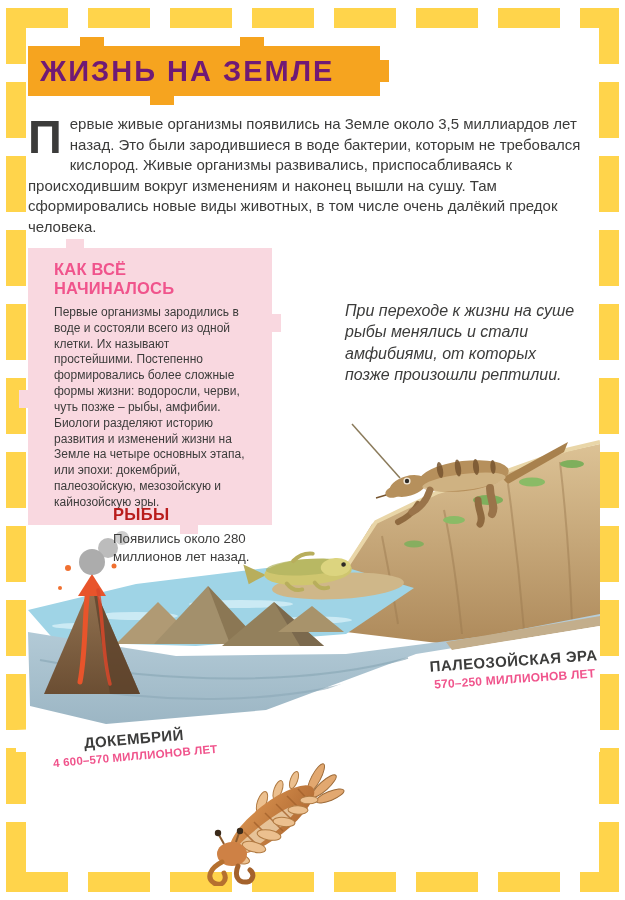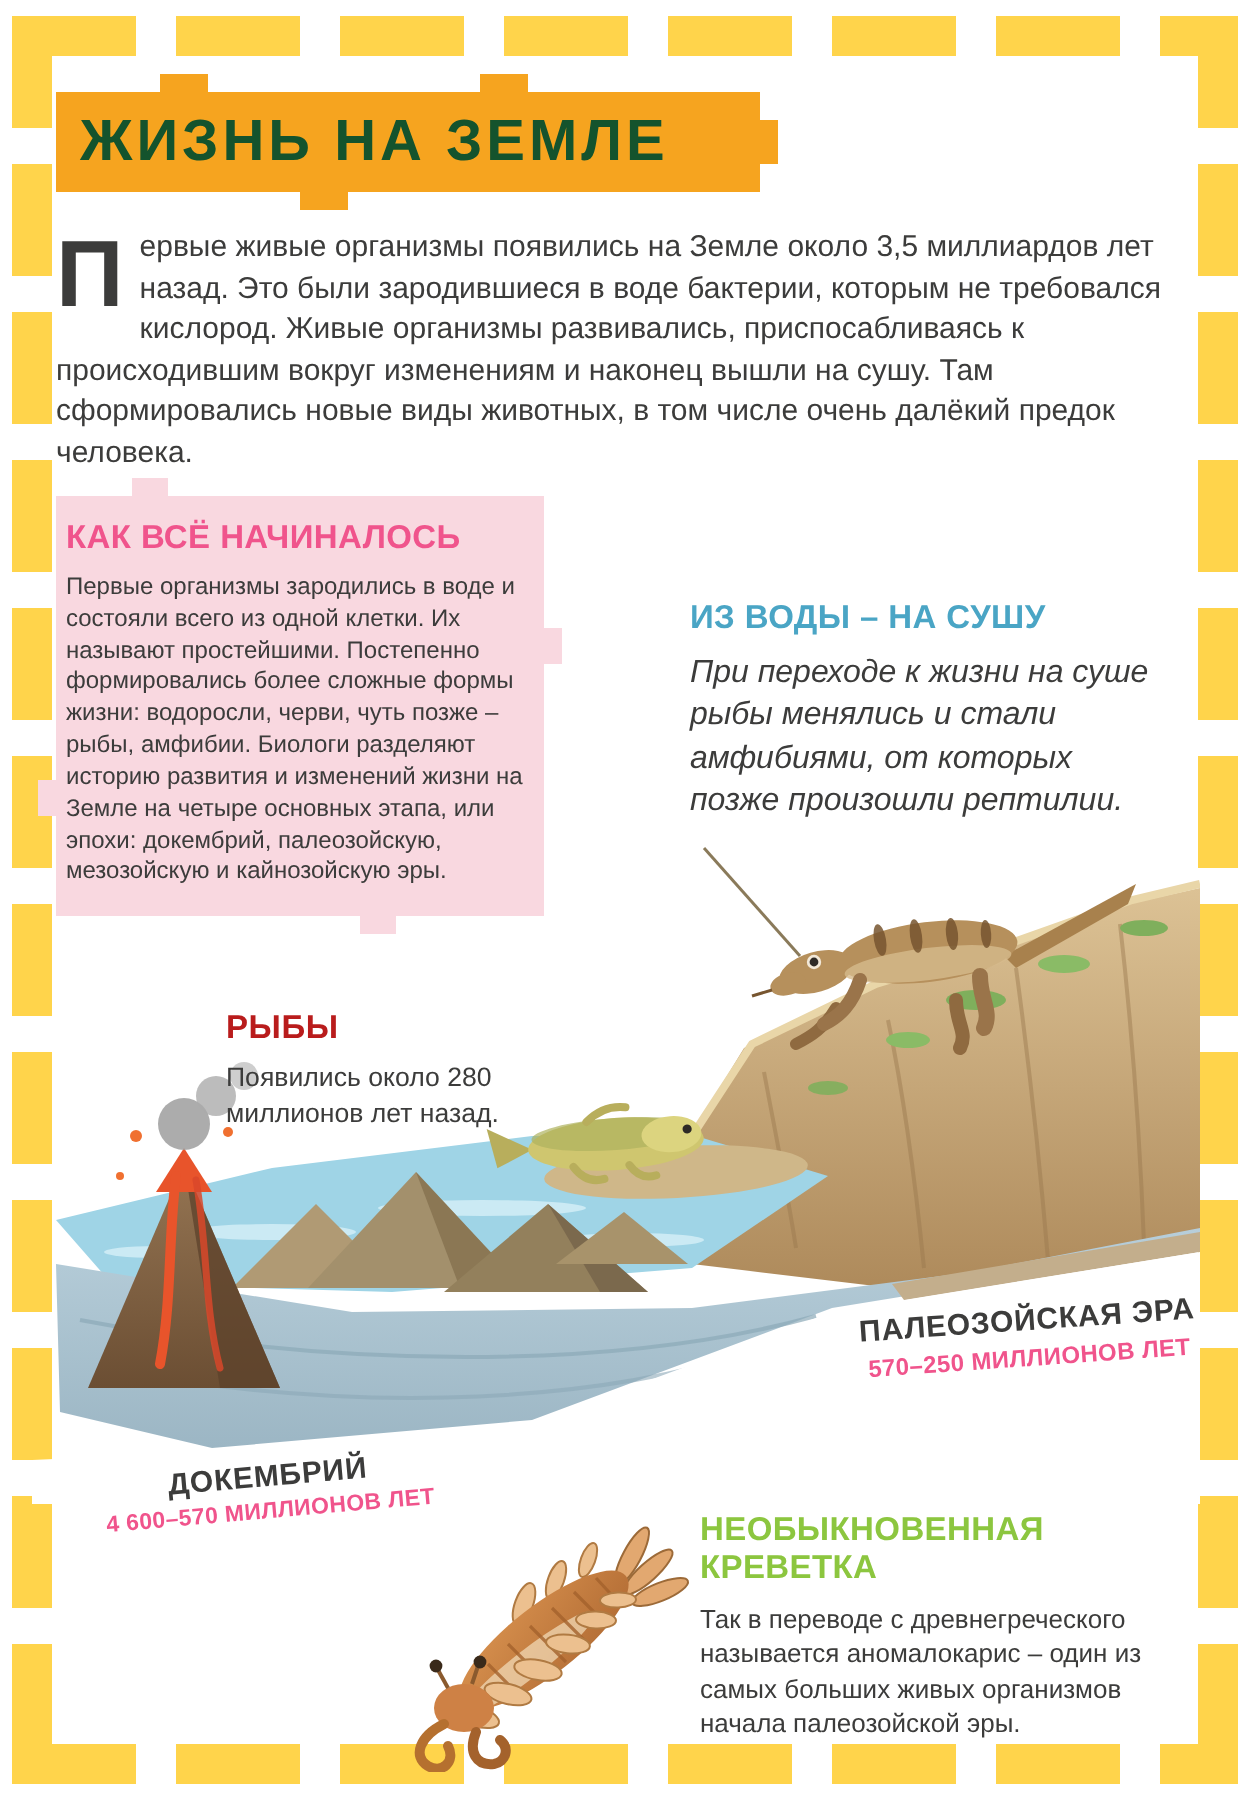--- a/index.html
+++ b/index.html
@@ -17,28 +17,28 @@
 
   .banner {
     position:absolute; left:28px; top:46px; width:352px; height:50px;
     background:#F6A41F; z-index:3; display:flex; align-items:center; padding-left:12px;
   }
   .banner .tab { position:absolute; background:#F6A41F; }
   .tab-t1 { width:24px; height:9px; top:-9px; left:52px; }
   .tab-t2 { width:24px; height:9px; top:-9px; left:212px; }
   .tab-b1 { width:24px; height:9px; bottom:-9px; left:122px; }
   .tab-r1 { width:9px;  height:22px; right:-9px; top:14px; }
-  .banner-title { font-size:29px; font-weight:bold; color:#14532d; letter-spacing:2px; }
+  .banner-title { font-size:29px; font-weight:bold; color:#701a75; letter-spacing:2px; }
 
   .intro { position:absolute; left:28px; top:114px; width:568px; font-size:15px; line-height:1.37; z-index:2; }
   .dropcap { float:left; font-size:47px; font-weight:bold; line-height:0.82; margin:4px 8px 0 0; color:#3C3C3B; }
 
   .beginnings {
     position:absolute; left:28px; top:248px; width:244px;
-    background:#F9D8E0; padding:12px 5px 14px; z-index:3;
+    background:#F9D8E0; padding:12px 26px 14px; z-index:3;
   }
   .beginnings .ptab { position:absolute; background:#F9D8E0; }
   .ptab-top    { width:18px; height:9px; top:-9px; left:38px; }
   .ptab-right  { width:9px; height:18px; right:-9px; top:66px; }
   .ptab-bottom { width:18px; height:9px; bottom:-9px; left:152px; }
   .ptab-left   { width:9px; height:18px; left:-9px; top:142px; }
   .beginnings-title { color:#F0548C; font-weight:bold; font-size:16.5px; margin-bottom:7px; letter-spacing:0.2px; }
   .beginnings-text { font-size:12px; line-height:1.32; }
 
   .water-land { position:absolute; left:345px; top:300px; width:238px; z-index:3; }
@@ -196,43 +196,38 @@
   <div class="beginnings">
     <div class="ptab ptab-top"></div>
     <div class="ptab ptab-right"></div>
     <div class="ptab ptab-bottom"></div>
     <div class="ptab ptab-left"></div>
     <div class="beginnings-title">КАК ВСЁ НАЧИНАЛОСЬ</div>
     <div class="beginnings-text">Первые организмы зародились в воде и состояли всего из одной клетки. Их называют простейшими. Постепенно формировались более сложные формы жизни: водоросли, черви, чуть позже – рыбы, амфибии. Биологи разделяют историю развития и изменений жизни на Земле на четыре основных этапа, или эпохи: докембрий, палеозойскую, мезозойскую и кайнозойскую эры.</div>
   </div>
 
   <div class="water-land">
-    <div class="water-land-title">ИЗ ВОДЫ – НА СУШУ</div>
     <div class="water-land-text">При переходе к жизни на суше рыбы менялись и стали амфибиями, от которых позже произошли рептилии.</div>
   </div>
 
   <div class="fish-note">
     <div class="fish-title">РЫБЫ</div>
     <div class="fish-text">Появились около 280 миллионов лет назад.</div>
   </div>
 
   <div class="era-label paleozoic-label">
     <div class="label-name">ПАЛЕОЗОЙСКАЯ ЭРА</div>
     <div class="label-years">570–250 МИЛЛИОНОВ ЛЕТ</div>
   </div>
 
   <div class="era-label precambrian-label">
     <div class="label-name">ДОКЕМБРИЙ</div>
     <div class="label-years">4 600–570 МИЛЛИОНОВ ЛЕТ</div>
   </div>
 
-  <div class="shrimp">
-    <div class="shrimp-title">НЕОБЫКНОВЕННАЯ КРЕВЕТКА</div>
-    <div class="shrimp-text">Так в переводе с древнегреческого называется аномалокарис – один из самых больших живых организмов начала палеозойской эры.</div>
-  </div>
 
   <svg class="anomalocaris" viewBox="0 0 155 130">
     <defs>
       <linearGradient id="anomGrad" x1="0" y1="0" x2="1" y2="1">
         <stop offset="0" stop-color="#D9924F"></stop>
           <stop offset="1" stop-color="#B06A33"></stop>
       </linearGradient>
     </defs>
     <g>
       <ellipse cx="118" cy="22" rx="16" ry="4.5" fill="#E2A870" stroke="#9C6A38" stroke-width="1" transform="rotate(-62 118 22)"></ellipse>

